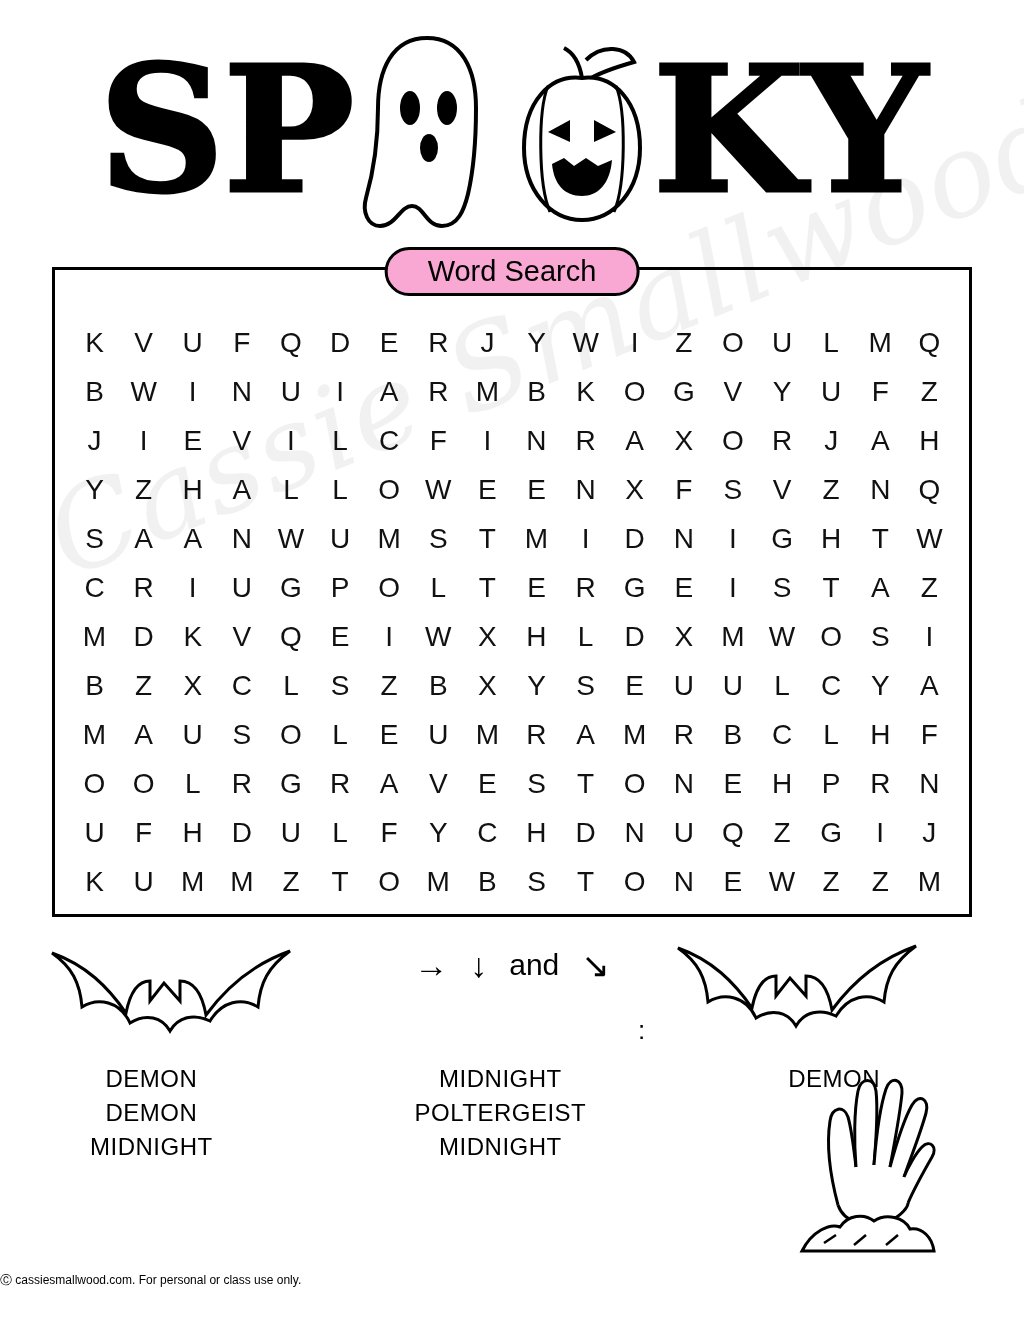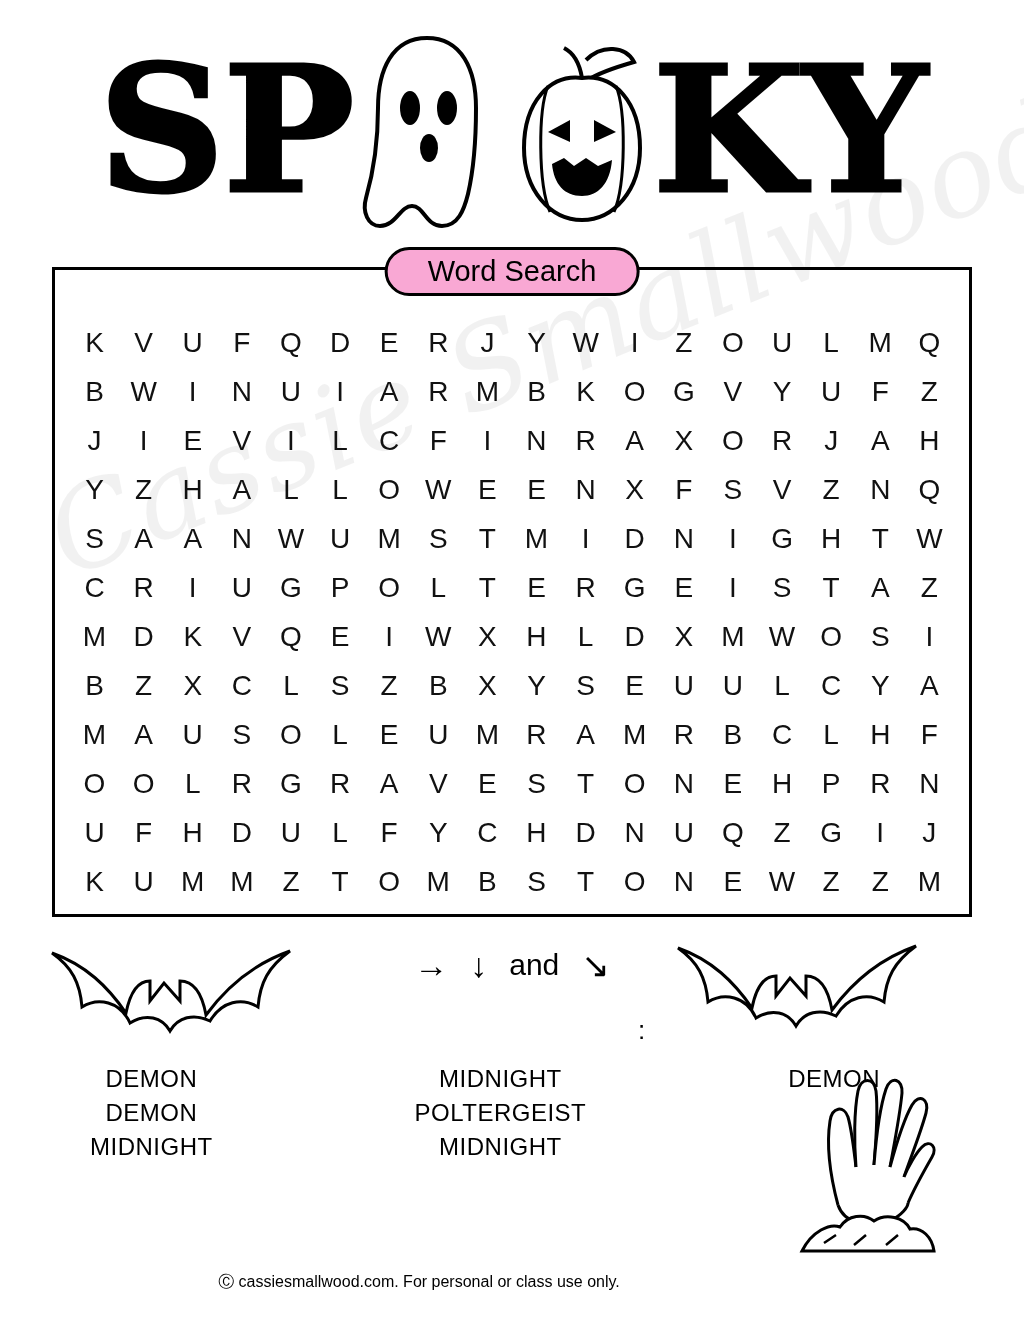--- a/index.html
+++ b/index.html
@@ -147,22 +147,22 @@
     font-size: 24px;
     letter-spacing: 0.5px;
   }
 
   
   .footer {
     position: absolute;
     left: 0;
     top: 1272px;
     width: 838px;
-    text-align: center;
-    font-size: 16px;
+    text-align: left;
+    font-size: 12px;
     font-family: "Liberation Sans", sans-serif;
     z-index: 6;
   }
 
   
   .bat-left  { position: absolute; left: 46px;  top: 935px; z-index: 6; }
   .bat-right { position: absolute; left: 672px; top: 930px; z-index: 6; }
   .zombie    { position: absolute; left: 778px; top: 1055px; z-index: 7; }
 </style>
 </head>

